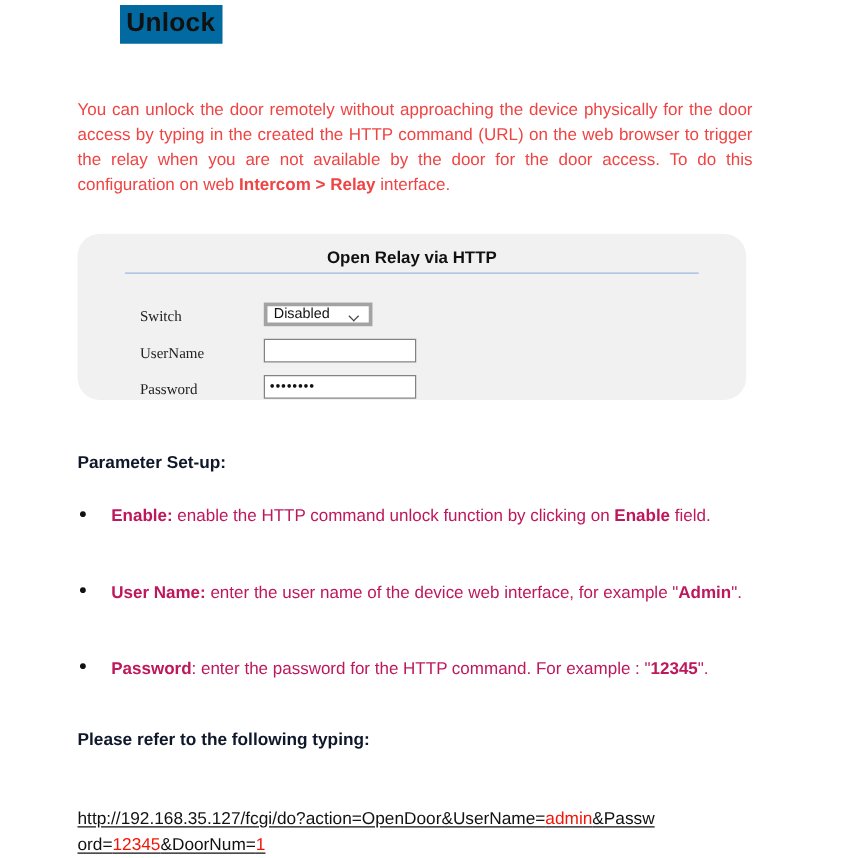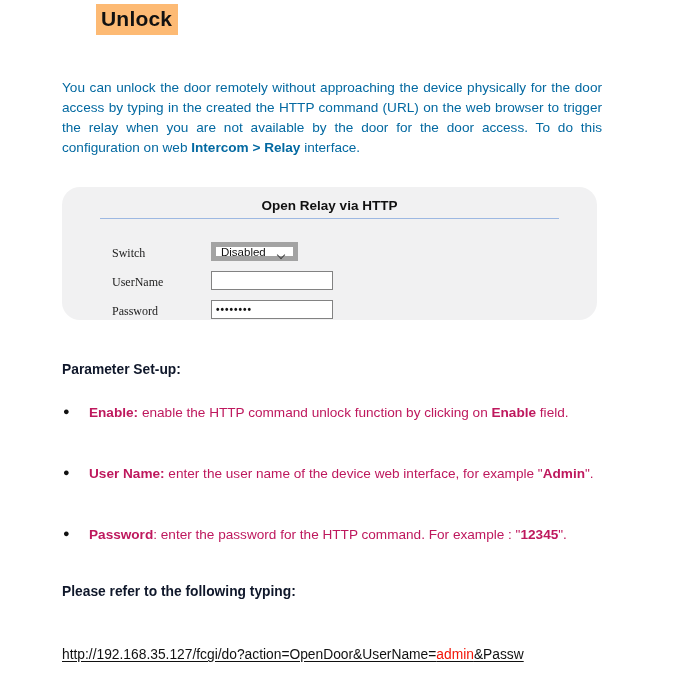--- a/index.html
+++ b/index.html
@@ -8,38 +8,38 @@
     position: relative;
     font-family: "Liberation Sans", "DejaVu Sans", sans-serif;
     color: #1c1c1c;
   }
 
   
   .doc-title {
     position: absolute;
     left: 96px;
     top: 4px;
-    background: #fdba74;
+    background: #0369a1;
     padding: 3px 6px 4px 5px;
     font-size: 21px;
     font-weight: bold;
     color: #111111;
     letter-spacing: 0.2px;
   }
 
   
   .intro {
     position: absolute;
     left: 62px;
     top: 78px;
     width: 540px;
     font-size: 13.6px;
     line-height: 20px;
     text-align: justify;
-    color: #0369a1;
+    color: #ef4444;
   }
   .bold { font-weight: bold; }
 
   
   .panel {
     position: absolute;
     left: 62px;
     top: 187px;
     width: 535px;
     height: 133px;
@@ -75,25 +75,25 @@
   .lbl-username { top: 88px; }
   .lbl-password { top: 117px; }
 
   .select-box {
     position: absolute;
     left: 149px;
     top: 55px;
     width: 87px;
     height: 19px;
     background: #ffffff;
-    border: 5px solid #a3a3a3;
+    border: 3px solid #a3a3a3;
     font-size: 11.5px;
     color: #111111;
     display: flex;
-    align-items: center;
+    align-items: flex-start;
     padding-left: 5px;
     cursor: default;
   }
   .select-box .chev {
     position: absolute;
     right: 9px;
     top: 5px;
     width: 6px;
     height: 6px;
     border-right: 1.4px solid #444444;
@@ -201,13 +201,14 @@
 
 <div class="bullet-item bi-3">
   <span class="bullet-dot">●</span>
   <div class="bullet-text"><span class="bold">Password</span><span>: enter the password for the HTTP command. For example : "</span><span class="bold">12345</span><span>".</span></div>
 </div>
 
 <div class="section-heading h-example">Please refer to the following typing:</div>
 
 <div class="url-block">
   <div class="url-line"><span>http://192.168.35.127/fcgi/do?action=OpenDoor&amp;UserName=</span><span class="red">admin</span><span>&amp;Passw</span></div>
+  <div class="url-line"><span>ord=</span><span class="red">12345</span><span>&amp;DoorNum=</span><span class="red">1</span></div>
 </div>
 
 </body></html>

